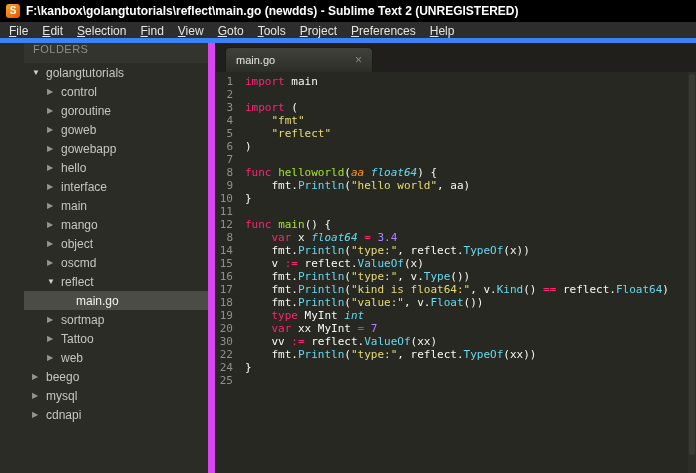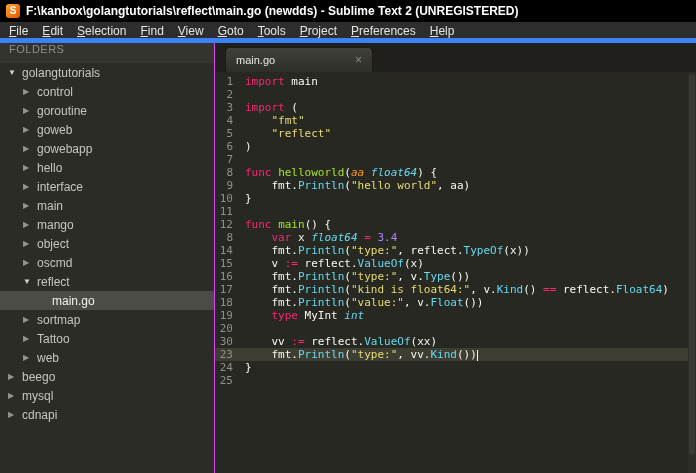--- a/index.html
+++ b/index.html
@@ -13,21 +13,21 @@
 
   
   .menubar { height:21px; flex:none; background:var(--menubar-bg); display:flex; align-items:flex-end; padding-left:2px; border-bottom:5px solid #3b82f6; }
   .menu-item { color:#e4e4e0; font:12px "Liberation Sans", sans-serif; padding:0 7px; cursor:default; }
   .menu-item u { text-decoration:underline; }
 
   
   .body { flex:1; display:flex; min-height:0; }
 
   
-  .sidebar { width:215px; flex:none; background:var(--sidebar-bg); border-right:1px solid #d946ef; overflow:hidden; }
+  .sidebar { width:215px; flex:none; background:var(--sidebar-bg); border-right:7px solid #d946ef; overflow:hidden;padding-left:24px; }
   .folders-header { height:20px; line-height:20px; padding-left:9px; color:#8f8f89; font:11px "Liberation Sans", sans-serif; background:#34342f; letter-spacing:0.5px; }
   .tree-row { height:19px; display:flex; align-items:center; color:#c6c6c0; font:12px "Liberation Sans", sans-serif; cursor:default; white-space:nowrap; }
   .tree-row.selected { background:var(--sidebar-selected); color:#f2f2ec; }
   .arrow { width:14px; flex:none; font-size:8px; color:#95958f; display:inline-block; text-align:left; }
   .arrow.open { color:#d2d2cc; }
   .tree-label { overflow:hidden; }
 
   
   .main { flex:1; display:flex; flex-direction:column; background:var(--editor-bg); position:relative; min-width:0; }
   .tabbar { height:29px; flex:none; background:var(--tabbar-bg); display:flex; align-items:flex-end; padding-left:10px; }
@@ -182,23 +182,23 @@
             <div class="code-line"><span class="ln">10</span><span class="code-text"><span class="tok-pl">}</span></span></div>
             <div class="code-line"><span class="ln">11</span><span class="code-text"></span></div>
             <div class="code-line"><span class="ln">12</span><span class="code-text"><span class="tok-kw">func</span><span class="tok-pl"> </span><span class="tok-fn">main</span><span class="tok-pl">() {</span></span></div>
             <div class="code-line"><span class="ln">8</span><span class="code-text"><span class="tok-pl">    </span><span class="tok-kw">var</span><span class="tok-pl"> x </span><span class="tok-ty">float64</span><span class="tok-pl"> </span><span class="tok-op">=</span><span class="tok-pl"> </span><span class="tok-num">3.4</span></span></div>
             <div class="code-line"><span class="ln">14</span><span class="code-text"><span class="tok-pl">    fmt.</span><span class="tok-call">Println</span><span class="tok-pl">(</span><span class="tok-str">"type:"</span><span class="tok-pl">, reflect.</span><span class="tok-call">TypeOf</span><span class="tok-pl">(x))</span></span></div>
             <div class="code-line"><span class="ln">15</span><span class="code-text"><span class="tok-pl">    v </span><span class="tok-op">:=</span><span class="tok-pl"> reflect.</span><span class="tok-call">ValueOf</span><span class="tok-pl">(x)</span></span></div>
             <div class="code-line"><span class="ln">16</span><span class="code-text"><span class="tok-pl">    fmt.</span><span class="tok-call">Println</span><span class="tok-pl">(</span><span class="tok-str">"type:"</span><span class="tok-pl">, v.</span><span class="tok-call">Type</span><span class="tok-pl">())</span></span></div>
             <div class="code-line"><span class="ln">17</span><span class="code-text"><span class="tok-pl">    fmt.</span><span class="tok-call">Println</span><span class="tok-pl">(</span><span class="tok-str">"kind is float64:"</span><span class="tok-pl">, v.</span><span class="tok-call">Kind</span><span class="tok-pl">() </span><span class="tok-op">==</span><span class="tok-pl"> reflect.</span><span class="tok-call">Float64</span><span class="tok-pl">)</span></span></div>
             <div class="code-line"><span class="ln">18</span><span class="code-text"><span class="tok-pl">    fmt.</span><span class="tok-call">Println</span><span class="tok-pl">(</span><span class="tok-str">"value:"</span><span class="tok-pl">, v.</span><span class="tok-call">Float</span><span class="tok-pl">())</span></span></div>
             <div class="code-line"><span class="ln">19</span><span class="code-text"><span class="tok-pl">    </span><span class="tok-kw">type</span><span class="tok-pl"> MyInt </span><span class="tok-ty">int</span></span></div>
-            <div class="code-line"><span class="ln">20</span></div>
+            <div class="code-line"><span class="ln">20</span><span class="code-text"><span class="tok-pl">    </span><span class="tok-kw">var</span><span class="tok-pl"> xx MyInt </span><span class="tok-op">=</span><span class="tok-pl"> </span><span class="tok-num">7</span></span></div>
             <div class="code-line"><span class="ln">30</span><span class="code-text"><span class="tok-pl">    vv </span><span class="tok-op">:=</span><span class="tok-pl"> reflect.</span><span class="tok-call">ValueOf</span><span class="tok-pl">(xx)</span></span></div>
-            <div class="code-line active"><span class="ln">23</span><span class="code-text"><span class="tok-pl">    fmt.</span><span class="tok-call">Println</span><span class="tok-pl">(</span><span class="tok-str">"type:"</span><span class="tok-pl">, vv.</span><span class="tok-call">Kind</span><span class="tok-pl">())</span><span class="cursor"></span></span></div>
+            <div class="code-line"><span class="ln">22</span><span class="code-text"><span class="tok-pl">    fmt.</span><span class="tok-call">Println</span><span class="tok-pl">(</span><span class="tok-str">"type:"</span><span class="tok-pl">, reflect.</span><span class="tok-call">TypeOf</span><span class="tok-pl">(xx))</span></span></div>
             <div class="code-line"><span class="ln">24</span><span class="code-text"><span class="tok-pl">}</span></span></div>
             <div class="code-line"><span class="ln">25</span><span class="code-text"></span></div>
           </div>
       </div>
       <div class="vscroll">
         <div class="vscroll-thumb"></div>
       </div>
     </div>
 
   </div>

